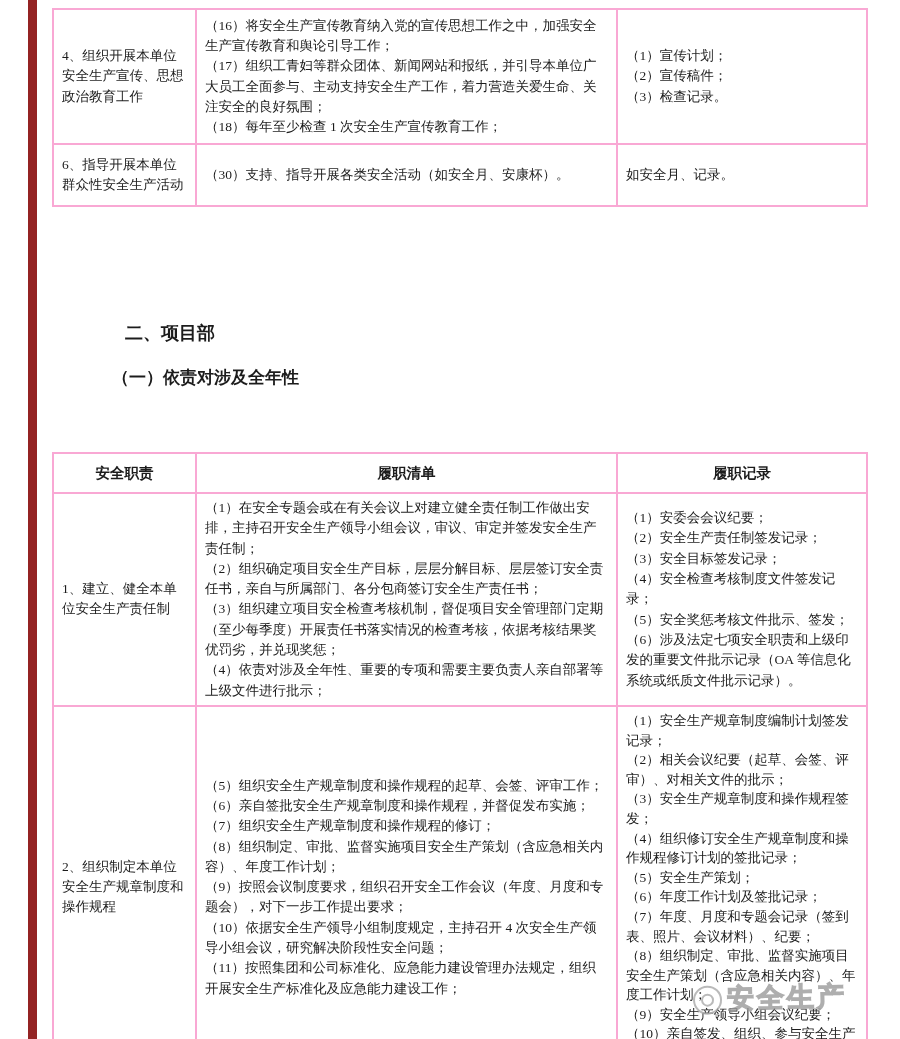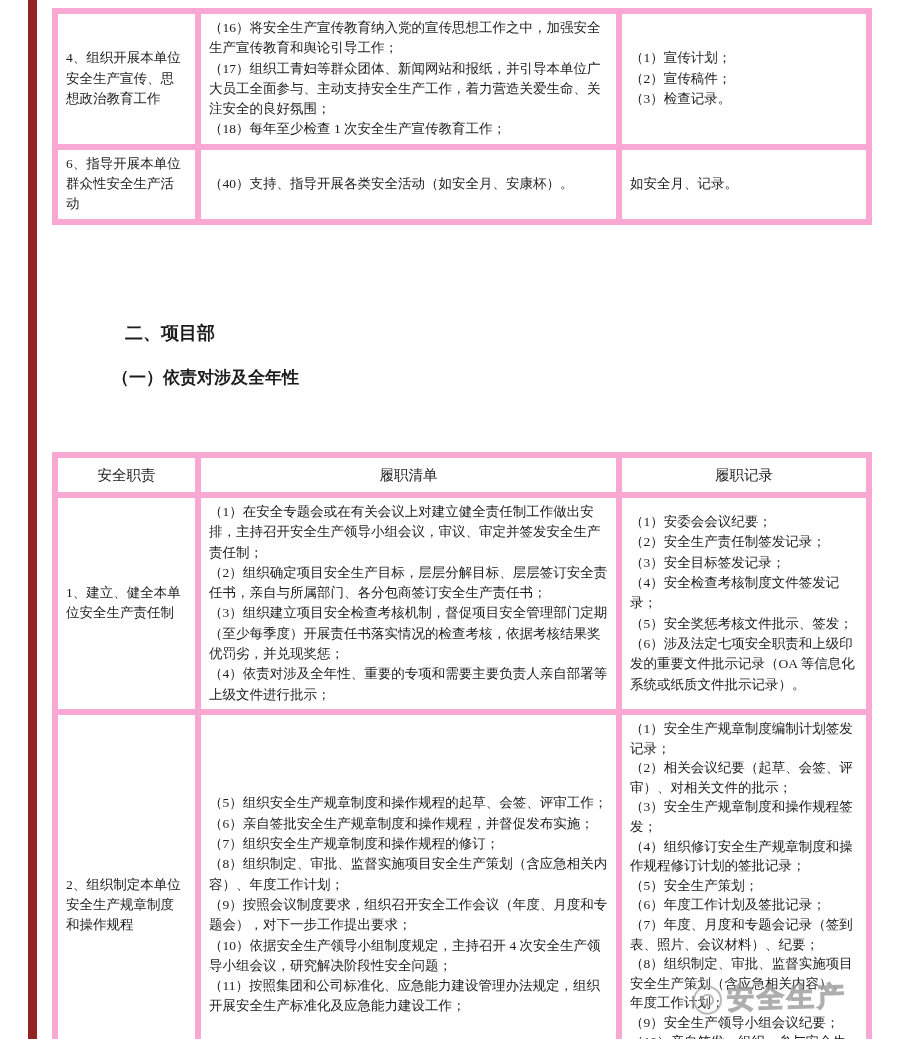--- a/index.html
+++ b/index.html
@@ -8,32 +8,32 @@
     font-family:"Liberation Serif","DejaVu Serif",serif;color:#1c1c1c;
   }
   .accent-bar{
     position:absolute;left:28px;top:0;width:9px;height:1039px;background:#942323;
   }
   table.doc{
     position:absolute;left:52px;border-collapse:collapse;table-layout:fixed;width:814px;
     font-size:13.5px;line-height:20.3px;
   }
   table.doc td,table.doc th{
-    border:6px solid #f9a8d4;vertical-align:middle;padding:4px 8px;overflow:hidden;
+    border:2px solid #f9a8d4;vertical-align:middle;padding:4px 8px;overflow:hidden;
   }
   .t1{top:8px;}
   .t2{top:452px;}
   .t1 .r0{height:135px;}
   .t1 .r1{height:103px;}
   .t1 .r2{height:62px;}
   .t2 .rh{height:40px;}
   .t2 .r0{height:184px;}
   .t2 .r1{height:353px;}
   td .ci{white-space:pre-line;}
-  th{font-weight:normal;text-align:center;font-size:14.5px;}
+  th{font-weight:bold;text-align:center;font-size:14.5px;}
   .rec2 .ci{line-height:19.6px;}
   .h1,.h2,.h3{position:absolute;font-weight:bold;white-space:nowrap;}
   .h1{left:105px;top:321px;font-size:18px;font-family:"Liberation Sans","DejaVu Sans",sans-serif;margin-left:20px;}
   .h2{left:112px;top:366px;font-size:17px;font-family:"Liberation Sans","DejaVu Sans",sans-serif;}
   .h3{left:99px;top:412px;font-size:18px;}
   .wm{
     position:absolute;left:693px;top:980px;display:flex;align-items:center;gap:5px;
     pointer-events:none;z-index:5;transform:rotate(-1.5deg);opacity:.8;
   }
   .wm-circle{
@@ -73,21 +73,21 @@
             <div class="ci">（1）宣传计划；
 （2）宣传稿件；
 （3）检查记录。</div>
           </td>
       </tr>
       <tr class="r2">
         <td>
             <div class="ci">6、指导开展本单位群众性安全生产活动</div>
           </td>
         <td>
-            <div class="ci">（40）支持、指导开展各类安全活动（如安全月、安康杯）。</div>
+            <div class="ci">（30）支持、指导开展各类安全活动（如安全月、安康杯）。</div>
           </td>
         <td>
             <div class="ci">如安全月、记录。</div>
           </td>
       </tr>
     </tbody>
   </table>
 
   <div class="h1">二、项目部</div>
   <div class="h2">（一）依责对涉及全年性</div>

